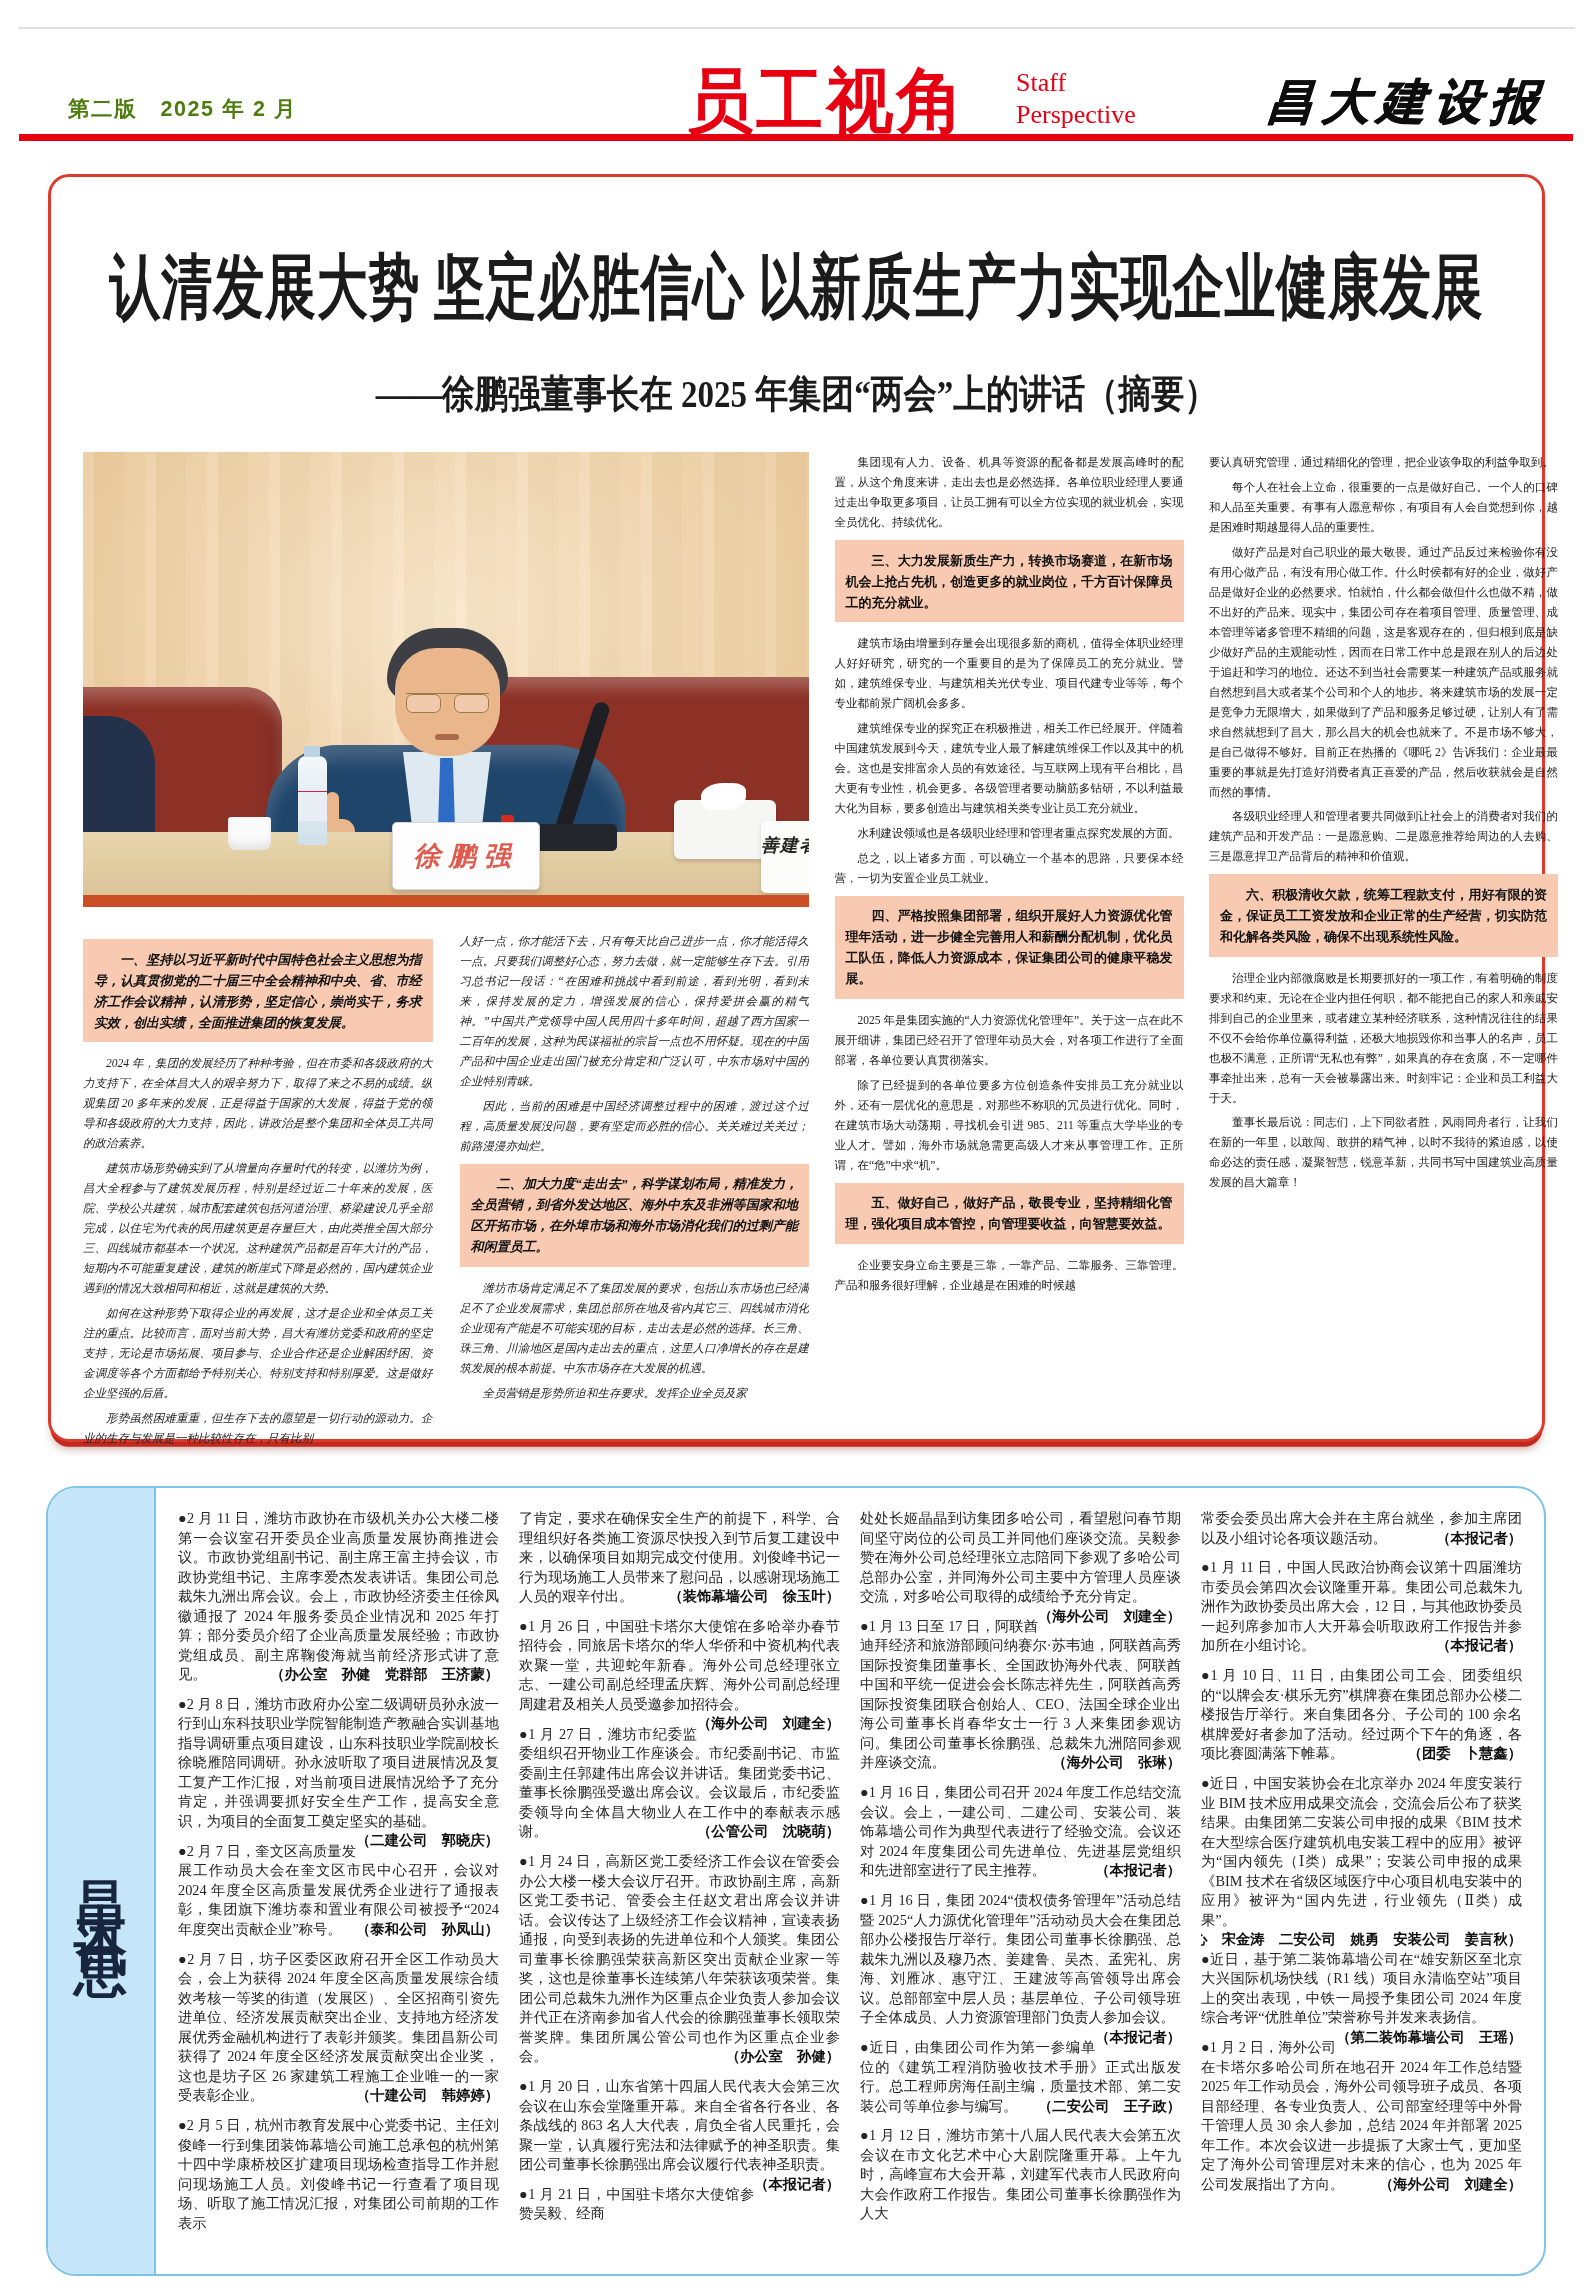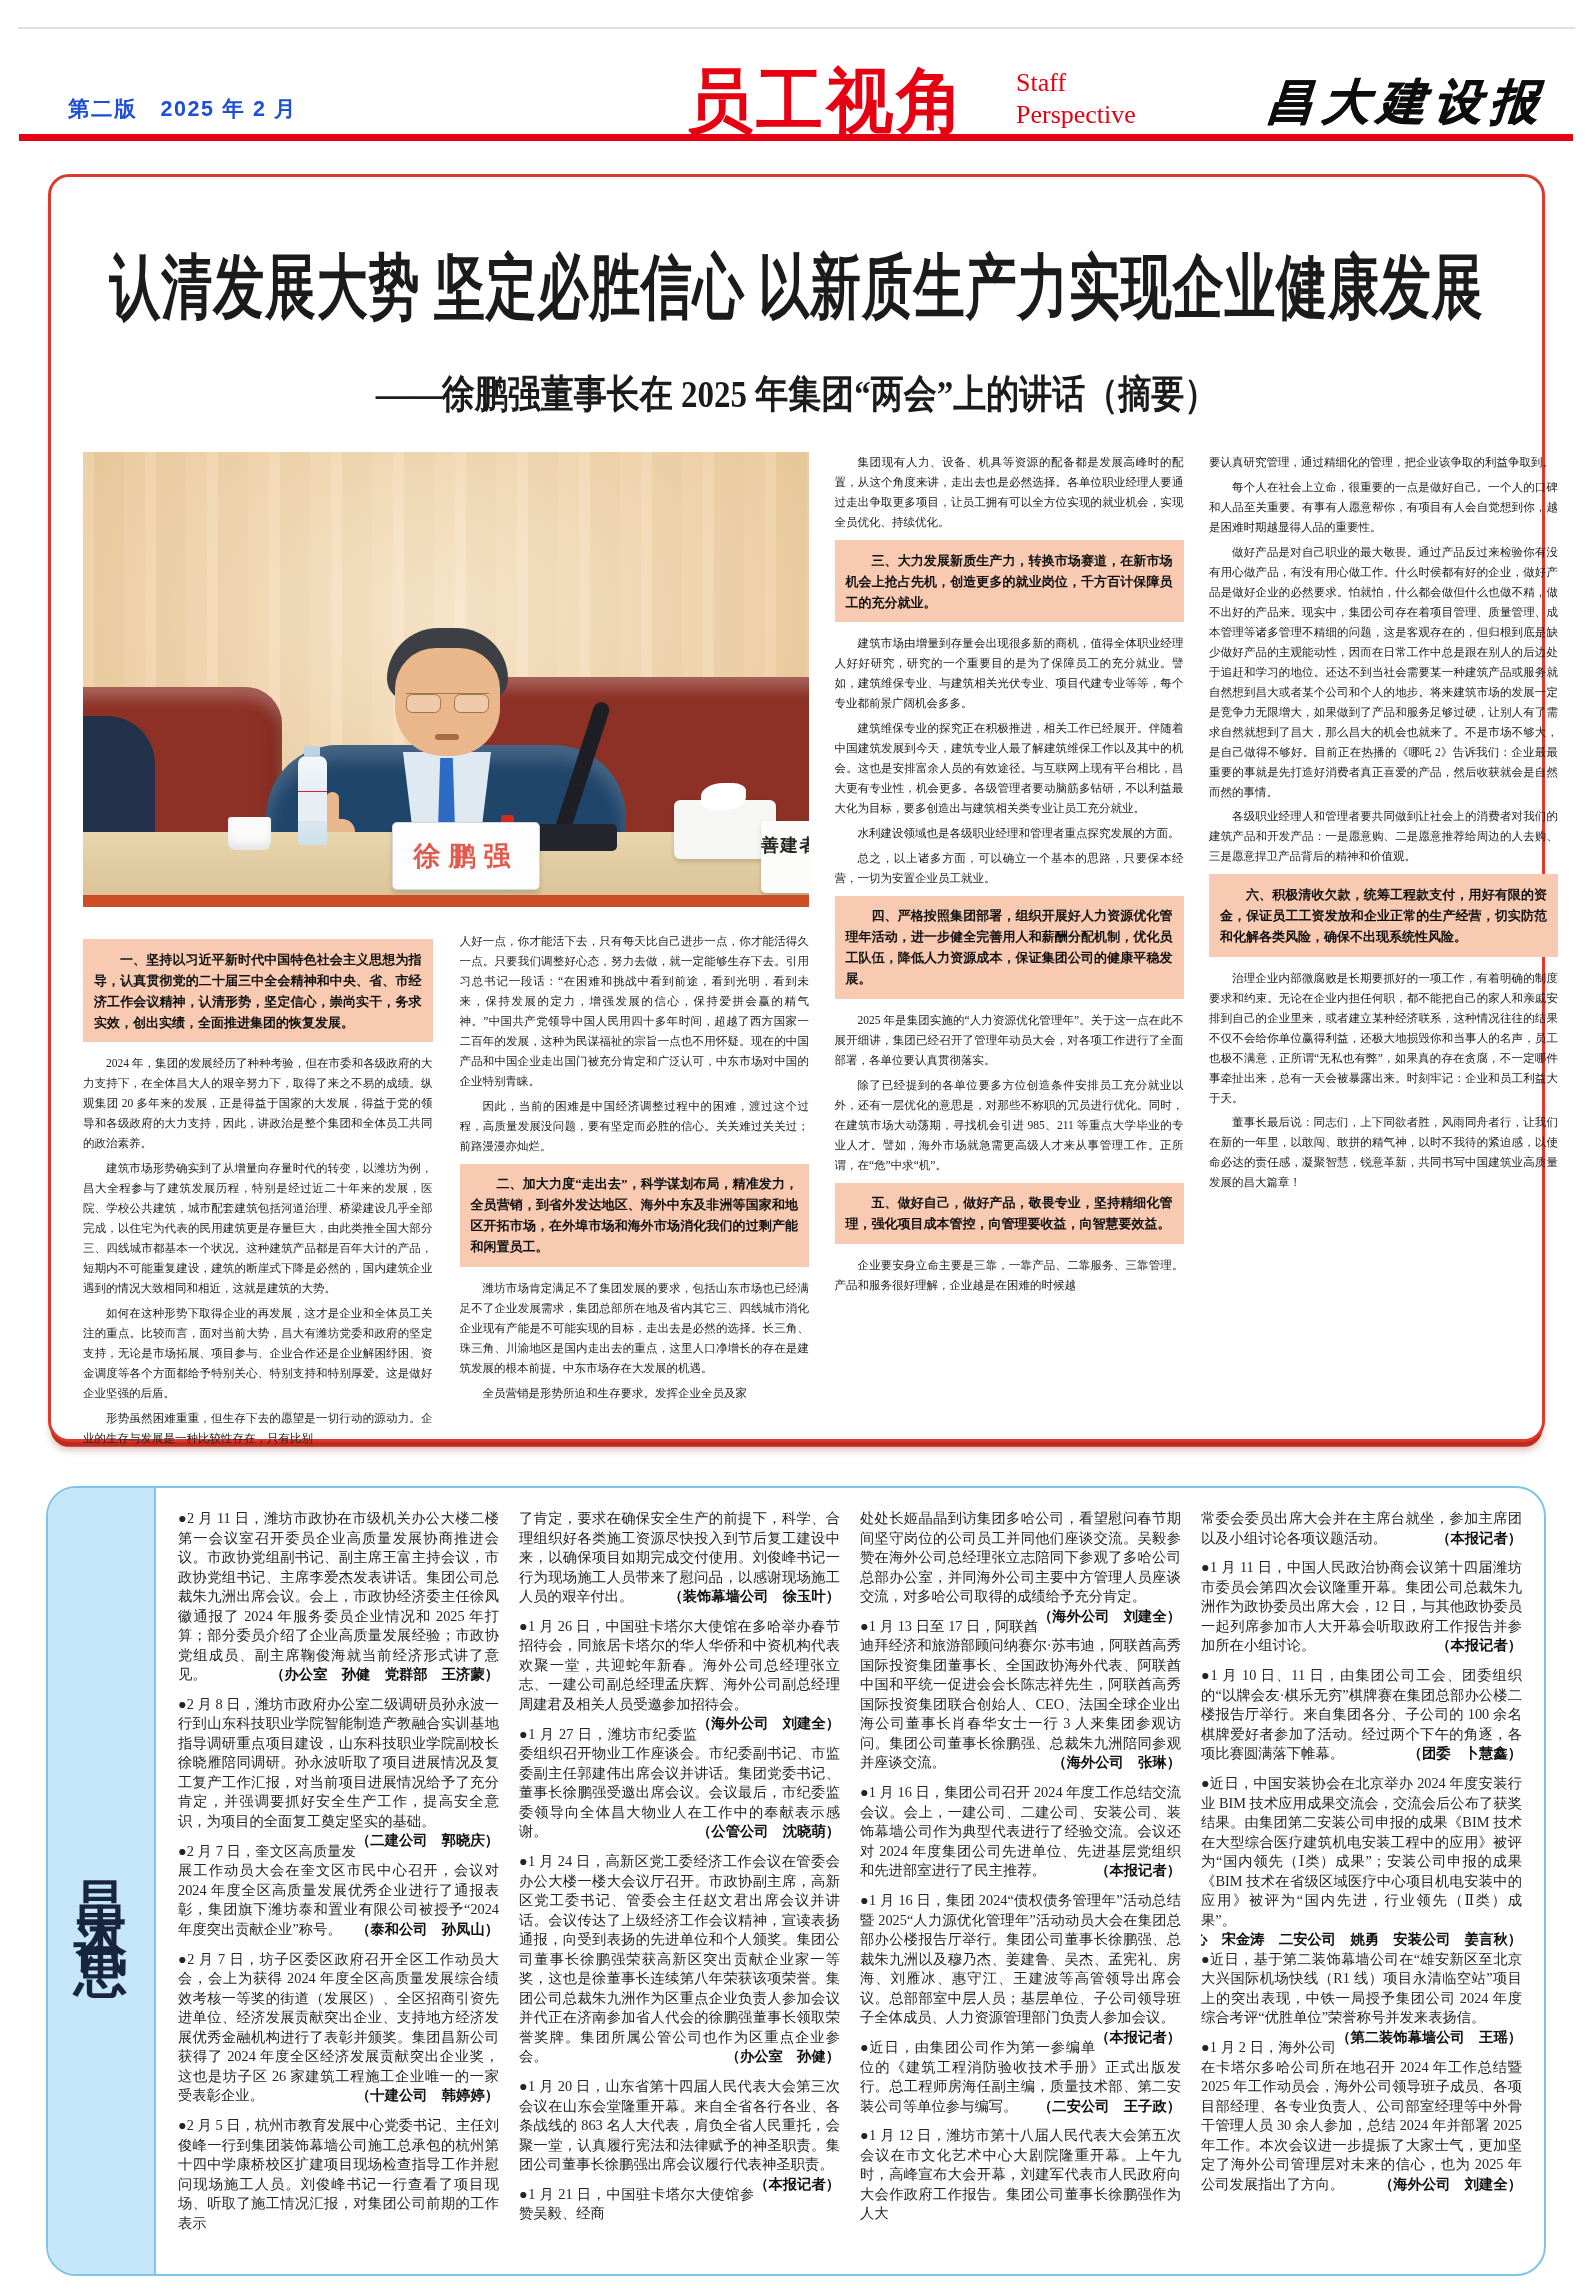--- a/index.html
+++ b/index.html
@@ -5,41 +5,41 @@
   * { margin:0; padding:0; box-sizing:border-box; }
   html,body { background:#888; }
   .page {
     position:relative; width:1592px; height:2295px; margin:0 auto;
     background:#ffffff; overflow:hidden;
     font-family:"Liberation Serif","DejaVu Serif",serif; color:#1b1b1b;
   }
   
   .topline { position:absolute; left:17.5px; right:17.5px; top:27px; height:1.6px; background:#e0e0e0; }
   .edition { position:absolute; left:68px; top:94px; font-family:"Liberation Sans",sans-serif;
-    font-weight:bold; font-size:21.5px; letter-spacing:1.6px; color:#1d4ed8; }
+    font-weight:bold; font-size:21.5px; letter-spacing:1.6px; color:#4d7c0f; }
   .section-cn { position:absolute; left:686px; top:56px; font-family:"Liberation Sans",sans-serif;
     font-weight:900; font-size:67px; letter-spacing:3.2px; color:#e60012; transform:scaleY(1.05); }
   .section-en { position:absolute; left:1016px; top:67px; color:#e60012; font-size:26px; line-height:32px; }
   .masthead { position:absolute; right:46px; top:70px; font-weight:900; font-size:48px;
     letter-spacing:8px; color:#0d0d0d; font-style:italic; transform:skewX(-4deg);
     text-shadow:0.8px 0 0 #0d0d0d, 0 0.8px 0 #0d0d0d; }
   .redrule { position:absolute; left:19px; right:19px; top:134px; height:7.2px; background:#e60012; }
 
   
   .article-box { position:absolute; left:48px; top:174px; width:1497px; height:1268px;
     border:3.2px solid #dc3a2c; border-radius:21px; padding:44px 32px 16px;
     box-shadow:0 7.2px 0 -2.4px #c3281c, 0 11px 8px -4.8px rgba(120,20,10,.35); background:#fff; }
   .art-title { text-align:center; margin-top:33px; height:83px; }
   .art-title span { display:inline-block; font-size:51px; font-weight:900; letter-spacing:0.8px;
     transform:scaleY(1.38); transform-origin:center; white-space:nowrap; }
   .art-subtitle { text-align:center; margin-top:35px; height:53px; }
   .art-subtitle span { display:inline-block; font-size:33px; font-weight:bold; transform:scaleY(1.18); }
 
   .art-body { display:flex; gap:25.5px; margin-top:27px; height:992px; }
-  .left-half { width:726px; flex:none; display:flex; flex-direction:column; }
+  .left-half { width:726px; flex:none; display:flex; flex-direction:column;font-style:italic; }
   .subcols { display:flex; gap:27px; margin-top:24px; flex:1; overflow:hidden; }
   .art-col { flex:1; overflow:hidden; }
   .art-col.fixed { flex:none; width:349px; }
 
   .art-col p { font-size:11.5px; line-height:20px; text-align:justify; text-indent:2em;
     margin-bottom:4.8px; color:#222; }
   .art-col p.cont { text-indent:0; }
   .art-col .hl { background:#f7cab1; padding:9.6px 11px; margin:8px 0 11px;
     font-weight:bold; font-size:13px; line-height:21px; text-align:justify; text-indent:2em; color:#111; }
 

